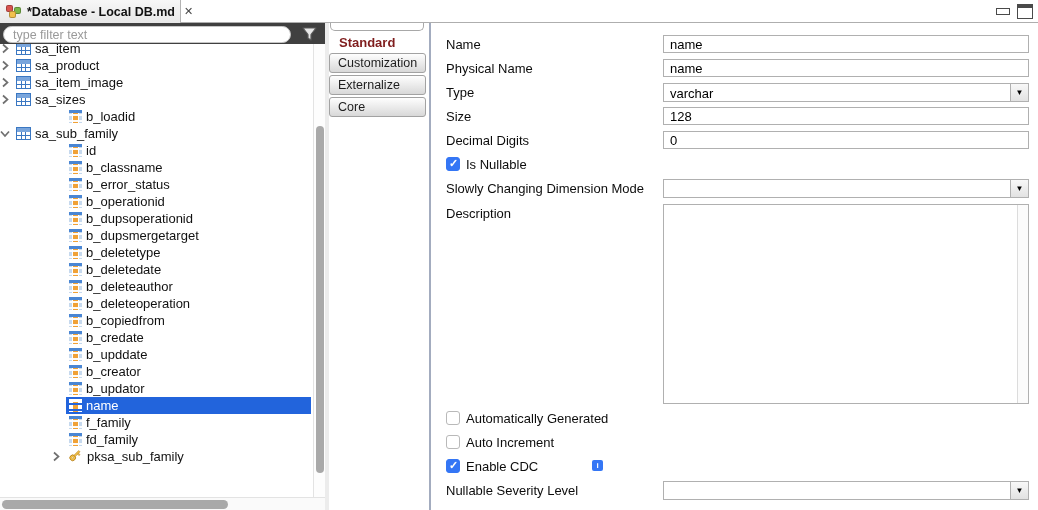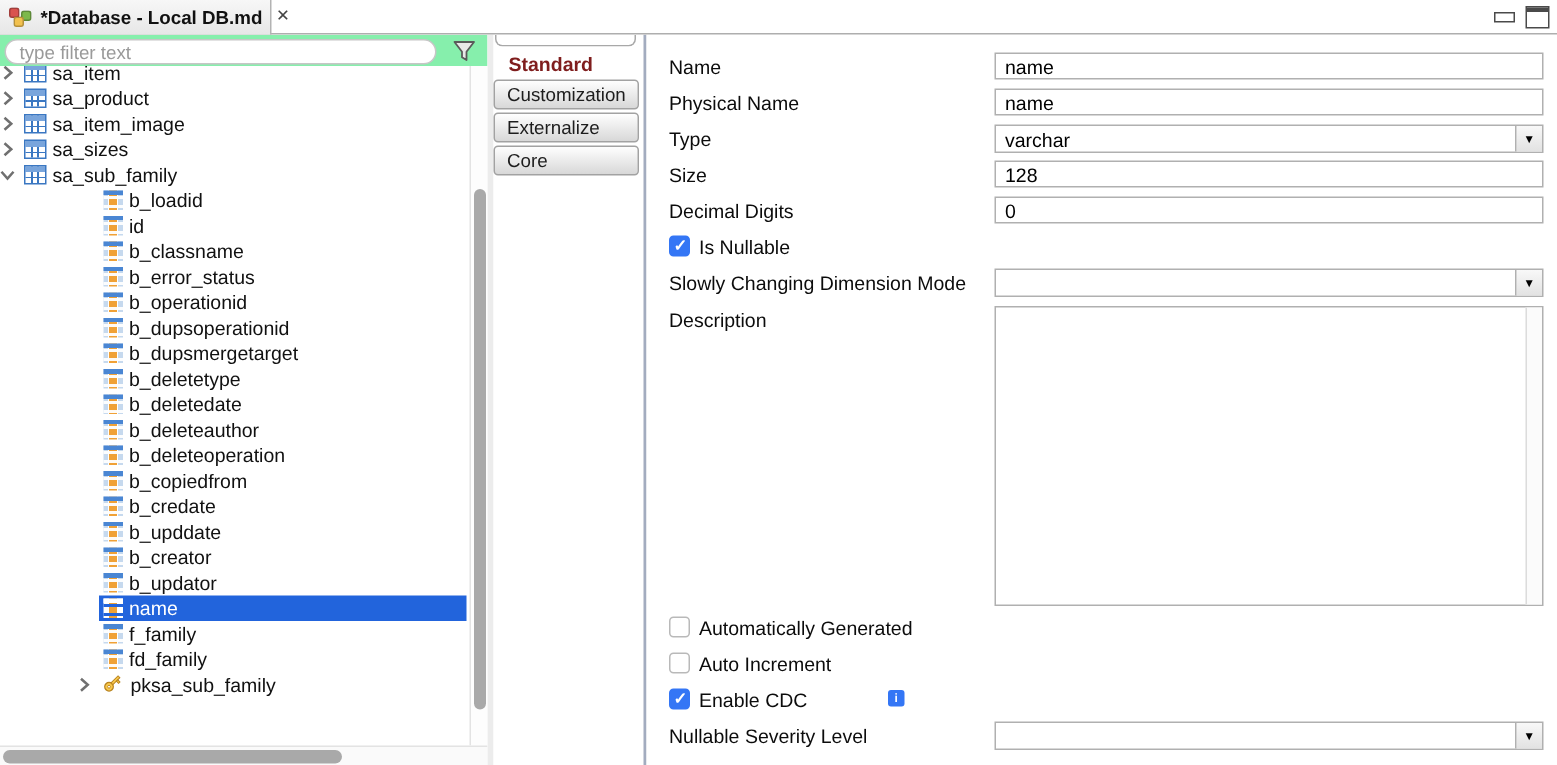--- a/index.html
+++ b/index.html
@@ -24,21 +24,21 @@
     border:1.5px solid #4a4a4a; background:#fff; }
   #win-max { position:absolute; left:1017px; top:4px; width:16px; height:15px;
     border:1.5px solid #4a4a4a; background:#fff; }
   #win-max::before { content:""; position:absolute; left:0; top:0; right:0; height:3px;
     background:#4a4a4a; }
 
   
   #left-pane { position:absolute; left:0; top:23px; width:325px; height:487px;
     background:#fff; overflow:hidden; }
   #filter-bar { position:absolute; left:0; top:0; width:325px; height:21px;
-    background:#86efac; z-index:10; }
+    background:#404040; z-index:10; }
   #filter-input { position:absolute; left:3px; top:3px; width:288px; height:17px;
     border:1px solid #c6c6c6; border-radius:9px; font-size:12.5px; padding:0 9px;
     color:#333; outline:none; font-family:"Liberation Sans",sans-serif; }
   #filter-input::placeholder { color:#9a9a9a; }
   #filter-funnel { position:absolute; left:301px; top:3px; width:17px; height:17px; cursor:pointer; }
 
   #tree-rows { position:absolute; left:0; top:17px; width:313px; z-index:5; }
   .trow { height:17px; display:flex; align-items:center; position:relative;
     font-size:13px; white-space:nowrap; cursor:default; }
   .trow.table  { }
@@ -162,32 +162,32 @@
       </div>
       <div class="trow table">
         <span class="chev ">
           <svg width="10" height="11" viewBox="0 0 10 11">
             <polyline points="3,1.5 7.5,5.5 3,9.5" fill="none" stroke="#707070" stroke-width="1.7"></polyline>
           </svg>
         </span>
         <span class="ticon table-icon"></span>
         <span class="lbl">sa_sizes</span>
       </div>
+      <div class="trow column">
+        <span class="ticon col-icon"></span>
+        <span class="lbl">b_loadid</span>
+      </div>
       <div class="trow table">
         <span class="chev exp">
           <svg width="10" height="11" viewBox="0 0 10 11">
             <polyline points="3,1.5 7.5,5.5 3,9.5" fill="none" stroke="#707070" stroke-width="1.7"></polyline>
           </svg>
         </span>
         <span class="ticon table-icon"></span>
         <span class="lbl">sa_sub_family</span>
-      </div>
-      <div class="trow column">
-        <span class="ticon col-icon"></span>
-        <span class="lbl">b_loadid</span>
       </div>
       <div class="trow column">
         <span class="ticon col-icon"></span>
         <span class="lbl">id</span>
       </div>
       <div class="trow column">
         <span class="ticon col-icon"></span>
         <span class="lbl">b_classname</span>
       </div>
       <div class="trow column">

